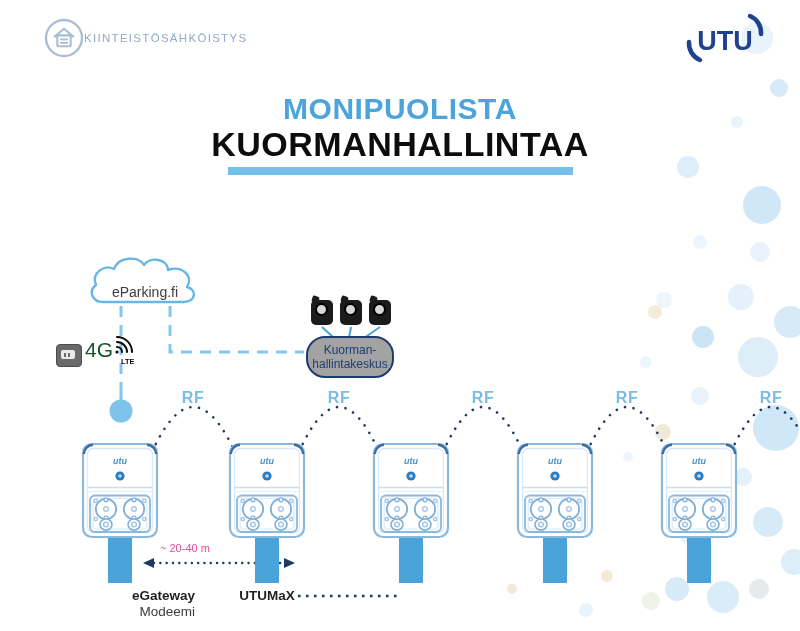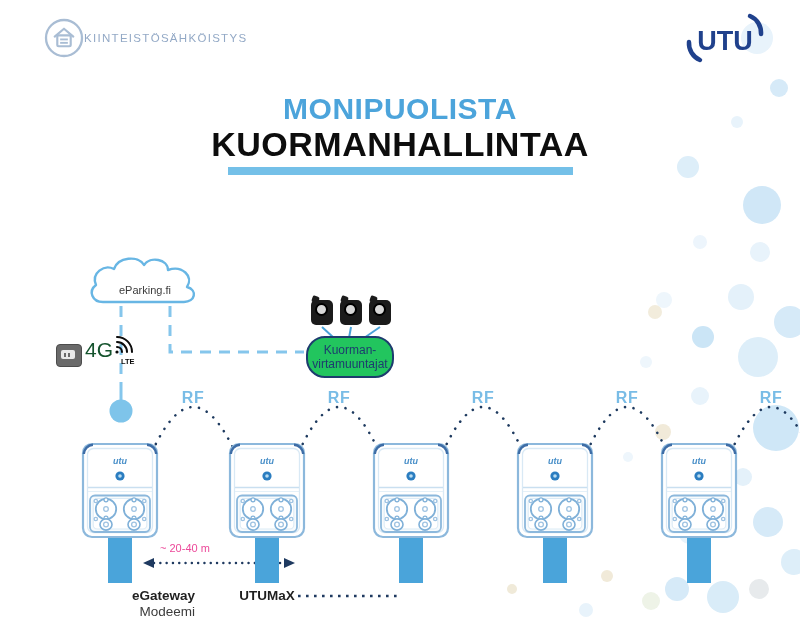--- a/index.html
+++ b/index.html
@@ -15,41 +15,41 @@
   .title-line1{display:block;font-size:30px;font-weight:800;color:#4ca4db;letter-spacing:.5px;line-height:34px;}
   .title-line2{display:block;font-size:34px;font-weight:800;color:#0d0d0d;letter-spacing:.5px;line-height:36px;}
   .title-underline{left:228px;top:167px;width:345px;height:8px;background:#74c0e8;z-index:5;}
   
   .bg-circle{position:absolute;border-radius:50%;z-index:1;}
   
   #connectors{left:0;top:0;z-index:2;pointer-events:none;}
   
   .cloud{left:86px;top:252px;width:118px;height:58px;z-index:3;}
   .cloud-label{position:absolute;left:0;top:32px;width:100%;text-align:center;
-               font-size:11px;color:#3c3c3c;}
+               font-size:14px;color:#3c3c3c;}
   
   .modem{left:56px;top:344px;width:24px;height:21px;background:#6a6a6a;border:1px solid #4c4c4c;
          border-radius:4px;z-index:3;}
   .modem-port{position:absolute;left:4px;top:5px;width:14px;height:9px;background:#e9e9e9;border-radius:2px;}
   .modem-port:after{content:"";position:absolute;left:3px;top:3px;width:8px;height:4px;
          background:repeating-linear-gradient(90deg,#6a6a6a 0 2px,#e9e9e9 2px 4px);}
   .g4{left:85px;top:338px;font-size:21px;font-weight:400;color:#14532d;z-index:3;}
   .wifi{left:113px;top:333px;z-index:3;}
   .lte{left:121px;top:357px;font-size:7.5px;font-weight:800;color:#0a0a0a;z-index:3;}
   
   .tr-label{left:292px;top:264px;width:120px;text-align:center;font-size:13px;line-height:15px;
             color:#35465f;z-index:3;}
   .clamp{position:absolute;width:22px;height:25px;background:#1b1b1b;border-radius:5px;z-index:3;}
   .clamp:before{content:"";position:absolute;left:4px;top:3px;width:9px;height:9px;
             background:#d8d8d8;border:2px solid #000;border-radius:50%;}
   .clamp:after{content:"";position:absolute;left:1px;top:-4px;width:7px;height:7px;background:#1b1b1b;
             border-radius:2px;transform:rotate(18deg);}
   
   .pill{left:306px;top:336px;width:84px;height:38px;border:2.5px solid #1d3c6e;border-radius:19px;
-        background:#22c55e;display:flex;flex-direction:column;align-items:center;justify-content:center;
+        background:#a3a3a3;display:flex;flex-direction:column;align-items:center;justify-content:center;
         font-size:12px;line-height:14px;color:#1d3c6e;z-index:3;}
   
   .rf{position:absolute;top:389px;width:40px;margin-left:-20px;text-align:center;
       font-size:16px;font-weight:600;letter-spacing:.5px;color:#79bce6;z-index:3;}
   
   .device{position:absolute;top:442px;width:78px;height:97px;z-index:3;}
   .post{position:absolute;top:535px;width:24px;height:48px;background:#4aa4da;z-index:2;}
   .dev-label-box{position:absolute;top:588px;width:150px;text-align:center;z-index:3;}
   .dev-label{font-size:13.5px;font-weight:700;color:#1f1f1f;line-height:16px;}
   .dev-sub{font-size:13.5px;color:#3c3c3c;line-height:16px;}
@@ -166,21 +166,21 @@
     <circle cx="4" cy="19" r="1.6" fill="#0a0a0a"></circle>
   </svg>
   <div class="abs lte">LTE</div>
 
   <div class="abs clamp" style="left:311px;top:300px;"></div>
   <div class="abs clamp" style="left:340px;top:300px;"></div>
   <div class="abs clamp" style="left:369px;top:300px;"></div>
 
   <div class="abs pill">
     <span>Kuorman-</span>
-    <span>virtamuuntajat</span>
+    <span>hallintakeskus</span>
   </div>
 
   <div id="rf-labels">
       <div class="rf" style="left: 193px;">RF</div>
       <div class="rf" style="left: 339px;">RF</div>
       <div class="rf" style="left: 483px;">RF</div>
       <div class="rf" style="left: 627px;">RF</div>
       <div class="rf" style="left: 771px;">RF</div>
     </div>
   <div id="devices">

